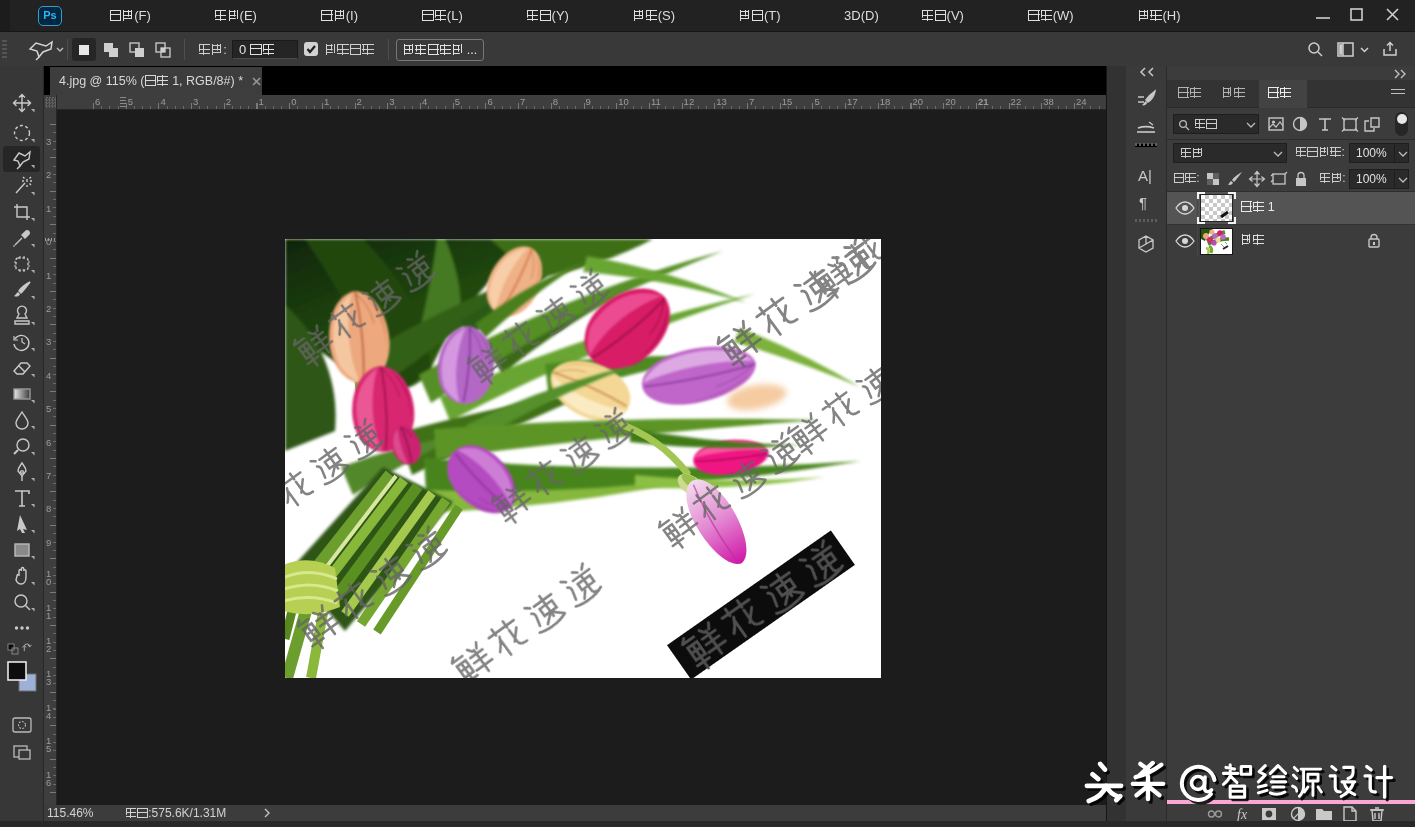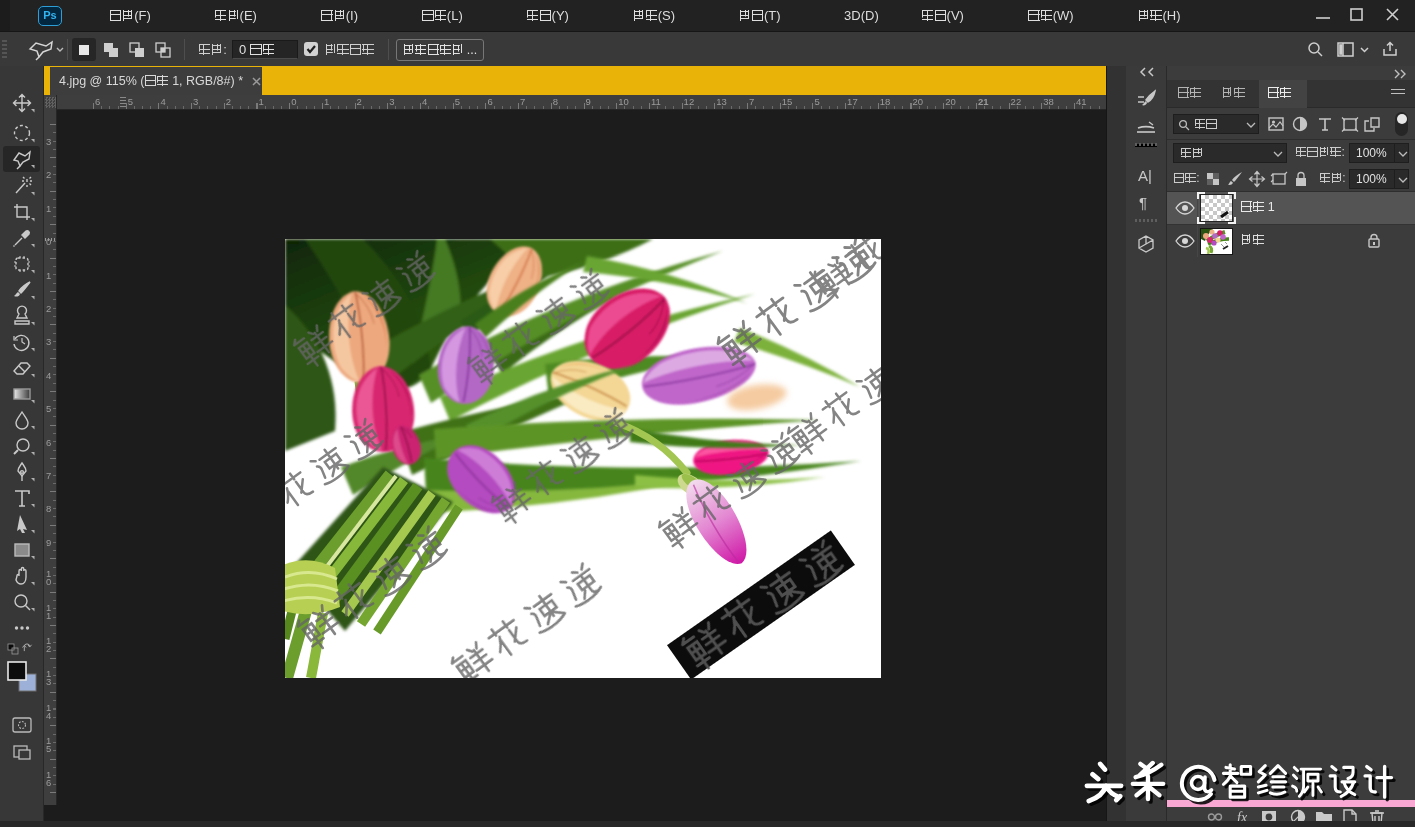--- a/index.html
+++ b/index.html
@@ -102,21 +102,21 @@
           <path d="M12,12 l4,4"></path>
         <rect x="32" y="3" width="15" height="13"></rect>
           <path d="M37,3 v13"></path>
           <rect x="33.2" y="4.2" width="3.2" height="10.6" fill="#cfcfcf" stroke="none"></rect>
         <path d="M55,8 l3.5,3.5 L62,8"></path>
         <path d="M78,9 v6 h12 v-6 M84,11 v-8 M81,5.5 l3,-3 l3,3"></path>
       </g>
     </svg>
   </div>
 
-  <div class="abs" id="tabbar" style="left:44px;top:66px;width:1062px;height:29px;background:#eab308;">
+  <div class="abs" id="tabbar" style="left:44px;top:66px;width:1062px;height:29px;background:#000000;">
     <div class="abs" style="left:6px;top:1px;width:212px;height:28px;background:#3d3d3d;color:#d8d8d8;font-size:12.5px;padding:7px 0 0 9px;white-space:nowrap;">4.jpg @ 115% (<span class="c"></span><span class="c2"></span> 1, RGB/8#) *
       <svg style="margin-left:6px;vertical-align:-1px;" width="9" height="9" viewBox="0 0 9 9">
           <path d="M1,1 l7,7 M8,1 l-7,7" stroke="#9a9a9a" stroke-width="1.5"></path>
         </svg>
     </div>
   </div>
 
   <div class="abs" style="left:0;top:66px;width:44px;height:29px;background:#373737;border-right:1px solid #282828;">
     <svg class="abs" style="left:9px;top:4px;" width="16" height="10" viewBox="0 0 16 10">
         <path d="M2,1 l4,4 l-4,4 M8,1 l4,4 l-4,4" stroke="#c8c8c8" stroke-width="1.4" fill="none"></path>
@@ -305,21 +305,21 @@
       <span class="abs" style="left:705.0px;top:1px;">7</span>
       <span class="abs" style="left:737.7px;top:1px;">15</span>
       <span class="abs" style="left:770.4px;top:1px;">5</span>
       <span class="abs" style="left:803.1px;top:1px;text-align:center;">17</span>
       <span class="abs" style="left:835.8px;top:1px;">18</span>
       <span class="abs" style="left:868.5px;top:1px;">20</span>
       <span class="abs" style="left:901.2px;top:1px;">20</span>
       <span class="abs" style="left:933.9px;top:1px;font-weight:bold;">21</span>
       <span class="abs" style="left:966.6px;top:1px;">22</span>
       <span class="abs" style="left:999.3px;top:1px;">38</span>
-      <span class="abs" style="left:1032.0px;top:1px;">41</span>
+      <span class="abs" style="left:1032.0px;top:1px;">24</span>
     </div>
     <div class="abs" style="left:44px;top:95px;width:13px;height:15px;background:#3e3e3e;border-right:1px solid #262626;">
       <div class="abs" style="left:1px;top:2px;width:11px;height:11px;background:repeating-conic-gradient(#777 0 25%,transparent 0 50%) 0 0/3px 3px;opacity:.6;"></div>
     </div>
   <div class="abs" id="vruler" style="left:44px;top:110px;width:13px;height:695px;background:#3e3e3e;border-right:1px solid #262626;font-size:9.5px;color:#9c9c9c;overflow:hidden;">
       <div class="abs" style="left:9px;top:14px;width:4px;height:670px;background:repeating-linear-gradient(#6a6a6a 0 1px,transparent 1px 8.35px);"></div>
       <div class="abs" style="left:6px;top:14px;width:7px;height:670px;background:repeating-linear-gradient(#7a7a7a 0 1px,transparent 1px 33.4px);"></div>
       <div class="abs" style="left:1px;top:128px;width:11px;height:3px;background:repeating-linear-gradient(90deg,#9a9a9a 0 1px,transparent 1px 3px);"></div>
       <span class="abs" style="left:2px;top:26.0px;">3</span>
       <span class="abs" style="left:2px;top:59.4px;">2</span>
@@ -536,20 +536,27 @@
       </g>
       <g transform="translate(476,366) rotate(-35)">
       <rect x="-100" y="-21" width="200" height="42" fill="#0c0c0c"></rect>
       <g stroke="#4f4f4f" stroke-width="2.6">
             <use href="#wm" transform="scale(1.13) translate(-81,-18)"></use>
           </g>
       </g>
       </svg>
   </div>
 
+  <div class="abs" id="statusbar" style="left:44px;top:805px;width:1062px;height:16px;background:#3c3c3c;color:#d2d2d2;font-size:12px;">
+    <span class="abs" style="left:3px;top:1px;">115.46%</span>
+    <span class="abs" style="left:81px;top:1px;"><span class="c2"></span><span class="c"></span>:575.6K/1.31M</span>
+    <svg class="abs" style="left:219px;top:3px;" width="8" height="10" viewBox="0 0 8 10">
+        <path d="M2,1 l4,4 -4,4" stroke="#c2c2c2" stroke-width="1.4" fill="none"></path>
+      </svg>
+  </div>
 
   <div class="abs" id="dockstrip" style="left:1106px;top:66px;width:20px;height:755px;background:#323232;border-left:1px solid #161616;"></div>
 
   <div class="abs" id="iconstrip" style="left:1126px;top:66px;width:40px;height:755px;background:#3a3a3a;">
     <svg width="40" height="300" viewBox="0 0 40 300">
       <g stroke="#c8c8c8" stroke-width="1.5" fill="none">
         <path d="M28,6 l-4,4 4,4 M20,6 l-4,4 4,4" transform="translate(-1,-4)"></path>
         <path d="M12,36 h6 M12,31 h6" stroke-width="1.3"></path>
         <path d="M29,25 c-3,2 -7,6 -9,9 l2,2 c3,-2 6,-6 7,-11 z" fill="#c8c8c8"></path>
           <path d="M20,35 c-2,1 -2,3 -4,4 2,1 4,0 5,-2 z" fill="#c8c8c8" stroke="none"></path>
@@ -710,21 +717,21 @@
         </svg>
       </div>
       <span class="abs" style="left:73px;top:8px;color:#dcdcdc;"><span class="c3"></span><span class="c2"></span></span>
       <svg class="abs" style="left:200px;top:8px;" width="14" height="16" viewBox="0 0 14 16">
           <rect x="2" y="6" width="10" height="8" rx="1" fill="none" stroke="#c6c6c6" stroke-width="1.4"></rect>
           <path d="M4,6 v-1.5 a3,3 0 0 1 6,0 V6" fill="none" stroke="#c6c6c6" stroke-width="1.4"></path>
           <rect x="6" y="9" width="2" height="3" fill="#c6c6c6"></rect>
         </svg>
     </div>
 
-    <div class="abs" style="left:0;top:734px;width:249px;height:21px;border-top:7px solid #f9a8d4;">
+    <div class="abs" style="left:0;top:734px;width:249px;height:21px;border-top:4px solid #f9a8d4;">
       <svg width="249" height="21" viewBox="0 0 249 21">
         <g stroke="#9a9a9a" stroke-width="1.4" fill="none">
           <g transform="translate(48,10)">
               <circle cx="-3.5" cy="0" r="3"></circle>
               <circle cx="3.5" cy="0" r="3"></circle>
             </g>
         </g>
         <g stroke="#c9c9c9" stroke-width="1.4" fill="none">
           <text x="70" y="15" font-size="14" font-style="italic" fill="#c9c9c9" stroke="none" font-family="Liberation Serif">fx</text>
           <path d="M84,17 l2.5,3 2.5,-3 z" fill="#c9c9c9" stroke="none"></path>

